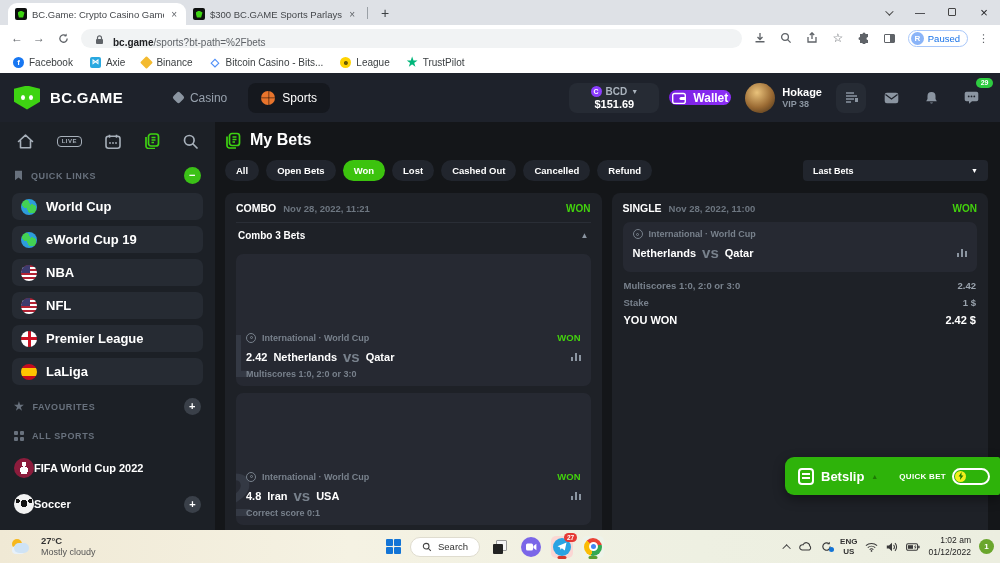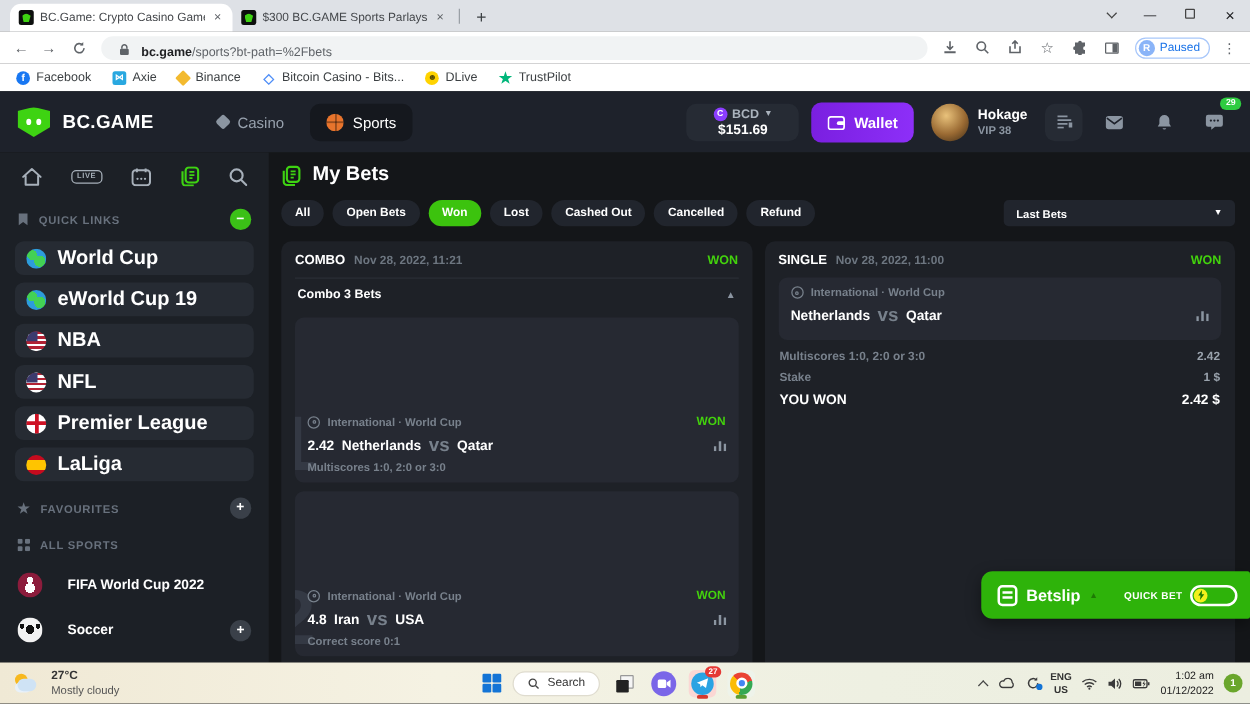--- a/index.html
+++ b/index.html
@@ -49,46 +49,46 @@
 .navitem{display:flex;align-items:center;gap:7px;font-size:12px;font-weight:400;color:#97a1ad;padding:8px 13px;border-radius:8px}
 .navitem.active{background:#15181e;color:#fff}
 .diam{width:9px;height:9px;background:#8b95a1;transform:rotate(45deg);border-radius:2px}
 .bball{width:14px;height:14px;border-radius:50%;background:linear-gradient(#00000055 0 0) center/100% 1.5px no-repeat,linear-gradient(90deg,#00000055 0 0) center/1.5px 100% no-repeat,#e8742c}
 .hspacer{flex:1}
 .balance{background:#262b34;border-radius:8px;padding:3px 11px;text-align:center;min-width:90px}
 .balrow1{display:flex;align-items:center;justify-content:center;gap:4px;font-size:10px;font-weight:700;color:#aab3bd}
 .coin{width:11px;height:11px;border-radius:50%;background:#8b3dff;color:#fff;font-size:7px;font-weight:900;display:flex;align-items:center;justify-content:center}
 .balcaret{font-size:7px;color:#aab3bd}
 .balrow2{font-size:11px;font-weight:800;color:#fff;margin-top:1px}
-.walletbtn{height:32px;background:linear-gradient(90deg,#7a1fe0,#8d2ff8);border-radius:8px;display:flex;align-items:center;gap:7px;padding:0 13px;color:#fff;font-weight:800;font-size:12px}
+.walletbtn{height:15px;background:linear-gradient(90deg,#7a1fe0,#8d2ff8);border-radius:8px;display:flex;align-items:center;gap:7px;padding:0 3px;color:#fff;font-weight:800;font-size:12px}
 .userbox{display:flex;align-items:center;gap:7px;margin:0 4px}
 .avatar{width:30px;height:30px;border-radius:50%;background:radial-gradient(circle at 40% 32%,#e9c27b,#9a6a33 55%,#3c2a16)}
 .uname{font-size:11px;font-weight:800;color:#fff;line-height:1.25}
 .uvip{font-size:9px;color:#8b95a1;font-weight:700}
 .hicon{width:30px;height:30px;display:flex;align-items:center;justify-content:center;color:#8b95a1;position:relative}
 .hicon.boxed{background:#262b34;border-radius:8px}
 .badge29{position:absolute;top:-5px;right:-7px;background:#2ecc40;color:#fff;font-size:7px;font-weight:800;border-radius:8px;padding:1.5px 4.5px}
 
 .app{display:flex;height:408px;background:#141619;position:relative}
 .sidebar{width:215px;background:#1c2026;padding:9px 12px 0;flex-shrink:0;overflow:hidden}
 .sideicons{display:flex;align-items:center;justify-content:space-between;padding:2px 5px 11px;color:#a7b0ba}
 .liveb{border:1.5px solid #a7b0ba;border-radius:4px;font-size:6px;font-weight:900;padding:1.5px 3.5px;letter-spacing:.5px}
 .sideicons .on{color:#3ed312}
 .sectionrow{display:flex;align-items:center;gap:8px;color:#68717d;font-size:9px;font-weight:800;letter-spacing:.6px;padding:7px 2px 9px}
 .circbtn{margin-left:auto;width:17px;height:17px;border-radius:50%;display:flex;align-items:center;justify-content:center;font-size:11px;color:#fff;line-height:1}
 .circbtn.green{background:#3bc117}
 .circbtn.gray{background:#3a4049}
-.qitem{height:27px;background:#262b33;border-radius:7px;display:flex;align-items:center;gap:9px;padding:0 9px;margin-bottom:6px;color:#fff;font-size:16px;font-weight:800}
+.qitem{height:27px;background:#262b33;border-radius:7px;display:flex;align-items:center;gap:9px;padding:0 9px;margin-bottom:6px;color:#fff;font-size:13px;font-weight:800}
 .flag{width:16px;height:16px;border-radius:50%;flex-shrink:0;position:relative;overflow:hidden}
 .f-globe{background:radial-gradient(circle at 30% 32%,#43d154 0 4px,transparent 4px),radial-gradient(circle at 68% 62%,#43d154 0 4.5px,transparent 4.5px),#2d9cdb}
 .f-usa{background:repeating-linear-gradient(#b22234 0 2px,#fff 2px 4px)}
 .f-usa::after{content:"";position:absolute;left:0;top:0;width:55%;height:50%;background:#3c3b6e}
 .f-eng{background:linear-gradient(#ce1124 0 0) center/100% 3px no-repeat,linear-gradient(90deg,#ce1124 0 0) center/3px 100% no-repeat,#fff}
 .f-esp{background:linear-gradient(#c60b1e 0 27%,#ffc400 27% 73%,#c60b1e 73%)}
-.sitem{display:flex;align-items:center;gap:20px;padding:8px 2px;color:#fff;font-size:11px;font-weight:800}
+.sitem{display:flex;align-items:center;gap:0;padding:8px 2px;color:#fff;font-size:11px;font-weight:800}
 .sicon{width:20px;height:20px;border-radius:50%;flex-shrink:0;position:relative;overflow:hidden}
 .s-fifa{background:radial-gradient(circle at 50% 62%,#fff 0 4px,transparent 4px),radial-gradient(circle at 50% 30%,#fff 0 2.5px,transparent 2.5px),#8c1c3c}
 .s-soccer{background:radial-gradient(circle at 50% 48%,#111 0 3.5px,transparent 3.5px),radial-gradient(circle at 18% 35%,#111 0 2px,transparent 2px),radial-gradient(circle at 82% 35%,#111 0 2px,transparent 2px),#f2f2f2}
 
 .mainc{flex:1;padding:7px 12px 0 10px;display:flex;flex-direction:column;overflow:hidden}
 .mtitle{display:flex;align-items:center;gap:9px;color:#fff;font-weight:800;font-size:16px;padding:2px 0 11px}
 .filters{display:flex;align-items:center;gap:7px}
 .pill{background:#21252d;border-radius:13px;padding:5px 11px;font-size:9.5px;font-weight:800;color:#fff;white-space:nowrap}
 .pill.active{background:#3cc30e}
 .sortbox{margin-left:auto;width:185px;height:21px;background:#21252d;border-radius:4px;display:flex;align-items:center;padding:0 10px;font-size:9px;font-weight:700;color:#fff}
@@ -247,21 +247,21 @@
   <span class="bm">
       <span class="bmic bm-binance"></span>
       <span>Binance</span>
     </span>
   <span class="bm">
       <span class="bmic bm-btc">◇</span>
       <span>Bitcoin Casino - Bits...</span>
     </span>
   <span class="bm">
       <span class="bmic bm-dlive">☻</span>
-      <span>DLive</span>
+      <span>League</span>
     </span>
   <span class="bm">
       <span class="bmic bm-trust">★</span>
       <span>TrustPilot</span>
     </span>
 </div>
 
 <div class="siteheader">
   <span class="logomark"></span>
   <span class="logotext">BC.GAME</span>

